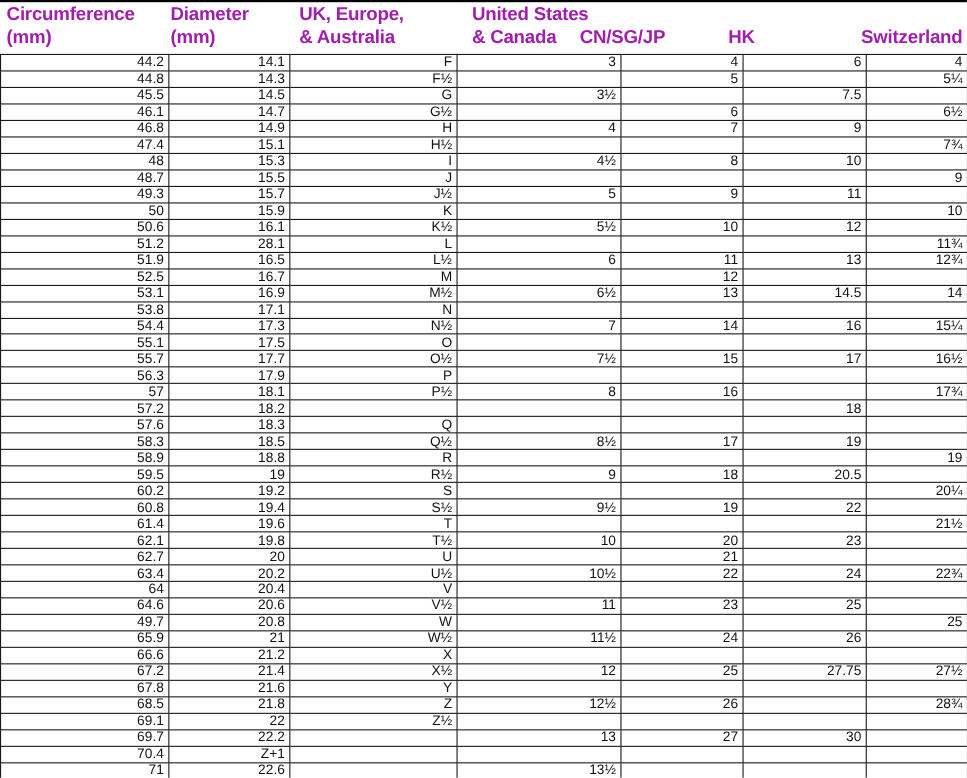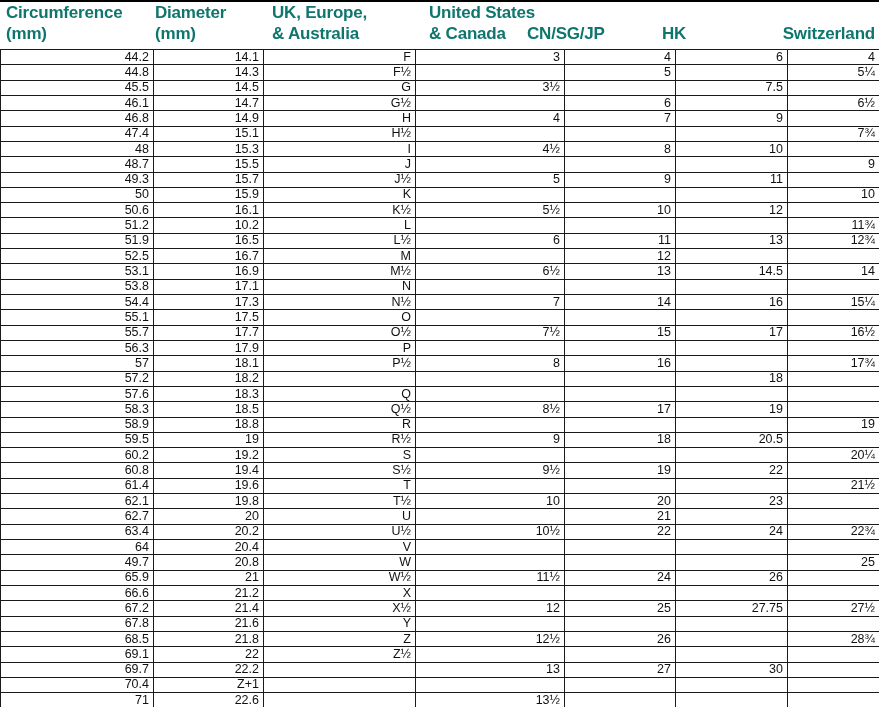--- a/index.html
+++ b/index.html
@@ -24,21 +24,21 @@
   .table-header {
     position: relative;
     height: 45px;
   }
   .table-header .h {
     position: absolute;
     bottom: 3px;
     font-weight: bold;
     font-size: 17px;
     line-height: 21px;
-    color: #0f766e;
+    color: #a21caf;
     white-space: pre-line;
     letter-spacing: -0.2px;
   }
   .h-circumference { left: 6px; }
   .h-diameter      { left: 155px; }
   .h-uk            { left: 272px; }
   .h-us            { left: 429px; }
   .h-cn            { left: 527px; }
   .h-hk            { left: 662px; margin-top: 28px; }
   .h-ch            { right: 4px; text-align: right; }
@@ -188,21 +188,21 @@
           <td>50.6</td>
           <td>16.1</td>
           <td>K½</td>
           <td>5½</td>
           <td>10</td>
           <td>12</td>
           <td></td>
         </tr>
         <tr>
           <td>51.2</td>
-          <td>10.2</td>
+          <td>28.1</td>
           <td>L</td>
           <td></td>
           <td></td>
           <td></td>
           <td>11¾</td>
         </tr>
         <tr>
           <td>51.9</td>
           <td>16.5</td>
           <td>L½</td>
@@ -385,20 +385,29 @@
         <tr>
           <td>64</td>
           <td>20.4</td>
           <td>V</td>
           <td></td>
           <td></td>
           <td></td>
           <td></td>
         </tr>
         <tr>
+          <td>64.6</td>
+          <td>20.6</td>
+          <td>V½</td>
+          <td>11</td>
+          <td>23</td>
+          <td>25</td>
+          <td></td>
+        </tr>
+        <tr>
           <td>49.7</td>
           <td>20.8</td>
           <td>W</td>
           <td></td>
           <td></td>
           <td></td>
           <td>25</td>
         </tr>
         <tr>
           <td>65.9</td>

